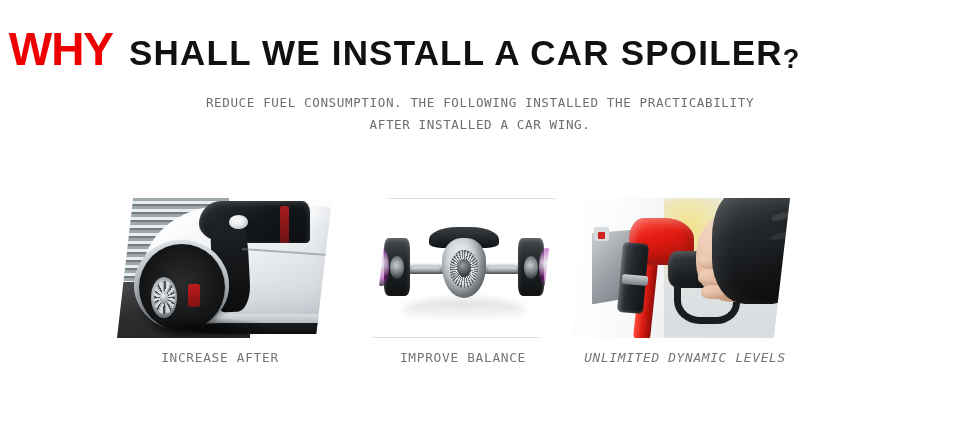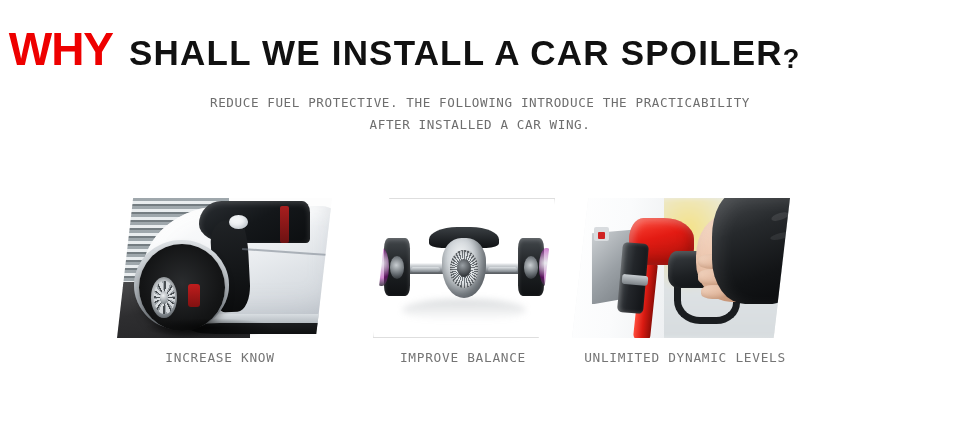--- a/index.html
+++ b/index.html
@@ -135,21 +135,21 @@
     top: 0;
     font-family: "DejaVu Sans Mono", "Liberation Mono", monospace;
     font-size: 12.8px;
     letter-spacing: 0.7px;
     color: #757575;
     white-space: nowrap;
     text-align: center;
   }
   .caption.c1 { left: 105px;  width: 230px; }
   .caption.c2 { left: 363px;  width: 200px; }
-  .caption.c3 { left: 540px;  width: 290px; }
+  .caption.c3 { left: 540px;  width: 290px; font-style: italic; }
 
   
   .car-scene { position: absolute; inset: 0; background: #fdfdfd; }
   .car-garage {
     position: absolute; left: 0; top: 0; width: 52%; height: 64%;
     background: repeating-linear-gradient(
       180deg,
       #9aa3a8 0px, #9aa3a8 3px,
       #e8ecee 3px, #e8ecee 6px,
       #6d767b 6px, #6d767b 8px);
@@ -427,21 +427,21 @@
 </head>
 <body>
 
 <div class="page">
 
   <div class="headline">
     <span class="headline-why">WHY</span><span class="headline-rest"><span>SHALL WE INSTALL A CAR SPOILER</span><span class="qmark">?</span></span>
   </div>
 
   <div class="subtitle">
-    <div class="subtitle-line">REDUCE FUEL PROTECTIVE. THE FOLLOWING INTRODUCE THE PRACTICABILITY</div>
+    <div class="subtitle-line">REDUCE FUEL CONSUMPTION. THE FOLLOWING INSTALLED THE PRACTICABILITY</div>
     <div class="subtitle-line">AFTER INSTALLED A CAR WING.</div>
   </div>
 
   <div class="strip">
 
     <div class="tile t1">
       <div class="art car-scene">
         <div class="car-garage"></div>
         <div class="car-ground"></div>
         <div class="car-body"></div>
@@ -511,18 +511,18 @@
         <div class="fuel-sleeve">
           <div class="fuel-sleeve-fold"></div>
           <div class="fuel-sleeve-fold2"></div>
         </div>
       </div>
     </div>
 
   </div>
 
   <div class="captions">
-    <div class="caption c1">INCREASE KNOW</div>
+    <div class="caption c1">INCREASE AFTER</div>
     <div class="caption c2">IMPROVE BALANCE</div>
     <div class="caption c3">UNLIMITED DYNAMIC LEVELS</div>
   </div>
 
 </div>
 
 </body></html>

